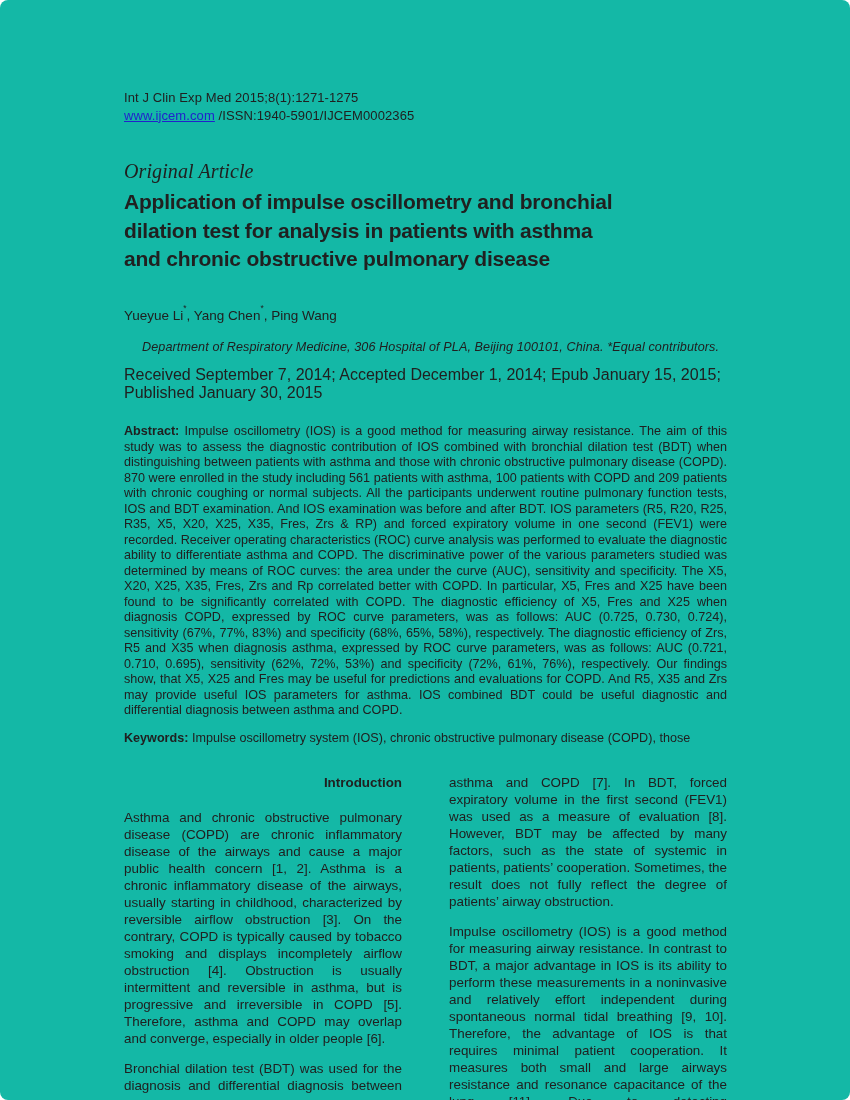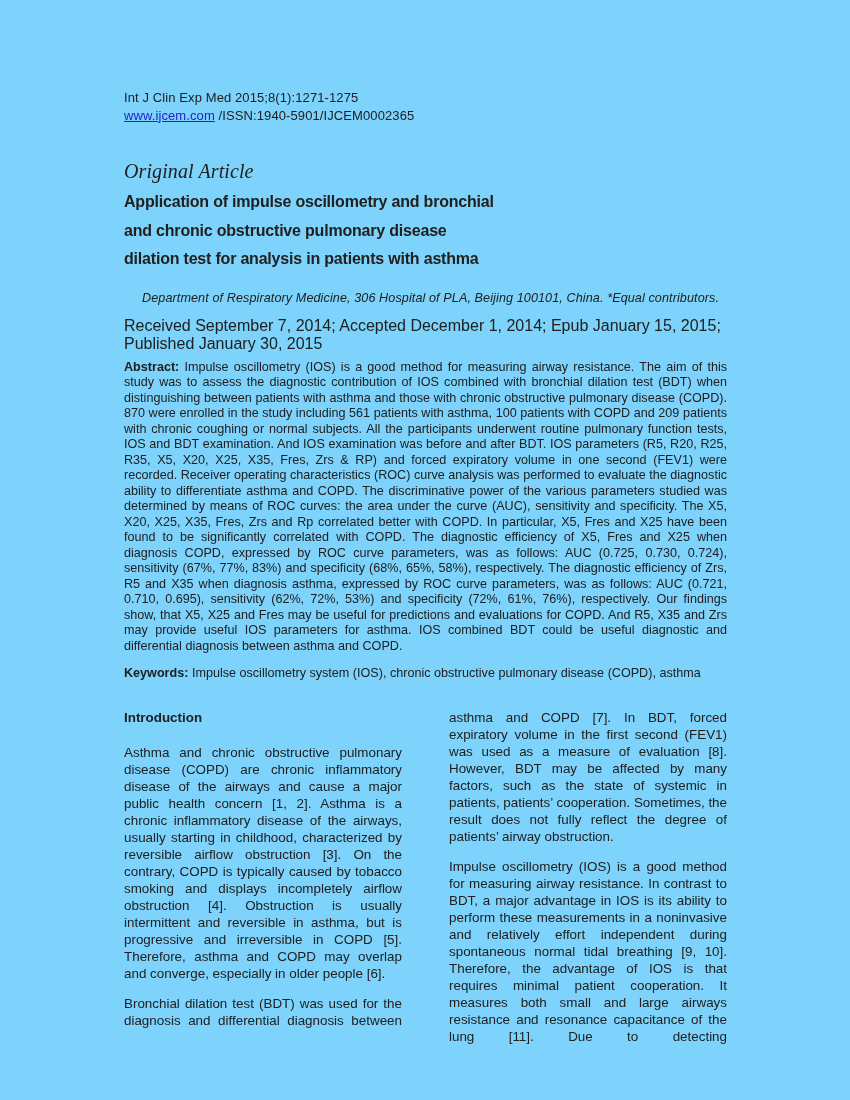--- a/index.html
+++ b/index.html
@@ -5,47 +5,48 @@
   html, body {
     margin: 0;
     padding: 0;
     background: #ffffff;
   }
   .page {
     position: relative;
     width: 850px;
     height: 1100px;
     margin: 0 auto;
-    background: #7dd3fc;
+    background: #14b8a6;
     box-sizing: border-box;
     padding: 89px 123px 0 124px;
     font-family: "Liberation Sans", sans-serif;
     color: #202020;
     overflow: hidden;
+    border-radius: 8px;
   }
   .journal-meta {
     font-size: 13px;
     line-height: 17.5px;
     letter-spacing: 0.1px;
   }
   .journal-meta a {
     color: #2222cc;
     text-decoration: underline;
     cursor: pointer;
   }
   .article-type {
     margin-top: 36px;
     font-size: 20px;
     font-style: italic;
     letter-spacing: 0.1px;
     font-family: Liberation Serif, serif;
   }
   .article-title {
     margin-top: 5px;
-    font-size: 16px;
+    font-size: 21px;
     font-weight: bold;
     line-height: 28.5px;
     letter-spacing: -0.2px;
   }
   .byline {
     margin-top: 33px;
     font-size: 13.5px;
   }
   .byline sup {
     font-size: 0.62em;
@@ -57,21 +58,21 @@
     font-size: 12.6px;
     font-style: italic;
     letter-spacing: 0.1px;
     margin-left: 18px;
   }
   .dates {
     margin-top: 12px;
     font-size: 16px;
   }
   .abstract {
-    margin-top: 7px;
+    margin-top: 22px;
     font-size: 12.6px;
     line-height: 15.5px;
     text-align: justify;
   }
   .abstract .label, .keywords .label {
     font-weight: bold;
   }
   .keywords {
     margin-top: 12px;
     font-size: 12.6px;
@@ -86,21 +87,21 @@
     font-size: 13.4px;
     line-height: 17px;
     text-align: justify;
     hyphens: auto;
     -webkit-hyphens: auto;
   }
   .col h2 {
     font-size: 13.4px;
     font-weight: bold;
     margin: 0 0 18px 0;
-    text-align: left;
+    text-align: right;
   }
   .col p {
     margin: 0 0 13px 0;
   }
   .col p.cont {
     text-align-last: justify;
   }
 </style>
 </head>
 <body>
@@ -109,32 +110,35 @@
 
   <div class="journal-meta">
     <div>Int J Clin Exp Med 2015;8(1):1271-1275</div>
     <div><a href="#">www.ijcem.com</a><span> /ISSN:1940-5901/IJCEM0002365</span></div>
   </div>
 
   <div class="article-type">Original Article</div>
 
   <div class="article-title">
     <div>Application of impulse oscillometry and bronchial</div>
+    <div>dilation test for analysis in patients with asthma</div>
     <div>and chronic obstructive pulmonary disease</div>
-    <div>dilation test for analysis in patients with asthma</div>
   </div>
 
+  <div class="byline">
+    <span><span>Yueyue Li</span><sup>*</sup></span><span><span>, Yang Chen</span><sup>*</sup></span><span><span>, Ping Wang</span><sup></sup></span>
+  </div>
 
   <div class="affiliation"><span>Department of Respiratory Medicine, 306 Hospital of PLA, Beijing 100101, China. </span><span>*Equal contributors.</span></div>
 
   <div class="dates">Received September 7, 2014; Accepted December 1, 2014; Epub January 15, 2015; Published January 30, 2015</div>
 
   <div class="abstract"><span class="label">Abstract: </span><span>Impulse oscillometry (IOS) is a good method for measuring airway resistance. The aim of this study was to assess the diagnostic contribution of IOS combined with bronchial dilation test (BDT) when distinguishing between patients with asthma and those with chronic obstructive pulmonary disease (COPD). 870 were enrolled in the study including 561 patients with asthma, 100 patients with COPD and 209 patients with chronic coughing or normal subjects. All the participants underwent routine pulmonary function tests, IOS and BDT examination. And IOS examination was before and after BDT. IOS parameters (R5, R20, R25, R35, X5, X20, X25, X35, Fres, Zrs &amp; RP) and forced expiratory volume in one second (FEV1) were recorded. Receiver operating characteristics (ROC) curve analysis was performed to evaluate the diagnostic ability to differentiate asthma and COPD. The discriminative power of the various parameters studied was determined by means of ROC curves: the area under the curve (AUC), sensitivity and specificity. The X5, X20, X25, X35, Fres, Zrs and Rp correlated better with COPD. In particular, X5, Fres and X25 have been found to be significantly correlated with COPD. The diagnostic efficiency of X5, Fres and X25 when diagnosis COPD, expressed by ROC curve parameters, was as follows: AUC (0.725, 0.730, 0.724), sensitivity (67%, 77%, 83%) and specificity (68%, 65%, 58%), respectively. The diagnostic efficiency of Zrs, R5 and X35 when diagnosis asthma, expressed by ROC curve parameters, was as follows: AUC (0.721, 0.710, 0.695), sensitivity (62%, 72%, 53%) and specificity (72%, 61%, 76%), respectively. Our findings show, that X5, X25 and Fres may be useful for predictions and evaluations for COPD. And R5, X35 and Zrs may provide useful IOS parameters for asthma. IOS combined BDT could be useful diagnostic and differential diagnosis between asthma and COPD.</span></div>
 
-  <div class="keywords"><span class="label">Keywords: </span><span>Impulse oscillometry system (IOS), chronic obstructive pulmonary disease (COPD), asthma</span></div>
+  <div class="keywords"><span class="label">Keywords: </span><span>Impulse oscillometry system (IOS), chronic obstructive pulmonary disease (COPD), those</span></div>
 
   <div class="columns">
     <div class="col">
       <h2>Introduction</h2>
       <p>Asthma and chronic obstructive pulmonary disease (COPD) are chronic inflammatory disease of the airways and cause a major public health concern [1, 2]. Asthma is a chronic inflammatory disease of the airways, usually starting in childhood, characterized by reversible airflow obstruction [3]. On the contrary, COPD is typically caused by tobacco smoking and displays incompletely airflow obstruction [4]. Obstruction is usually intermittent and reversible in asthma, but is progressive and irreversible in COPD [5]. Therefore, asthma and COPD may overlap and converge, especially in older people [6].</p>
       <p class="cont">Bronchial dilation test (BDT) was used for the diagnosis and differential diagnosis between</p>
     </div>
     <div class="col">
       <p>asthma and COPD [7]. In BDT, forced expiratory volume in the first second (FEV1) was used as a measure of evaluation [8]. However, BDT may be affected by many factors, such as the state of systemic in patients, patients’ cooperation. Sometimes, the result does not fully reflect the degree of patients’ airway obstruction.</p>
       <p class="cont">Impulse oscillometry (IOS) is a good method for measuring airway resistance. In contrast to BDT, a major advantage in IOS is its ability to perform these measurements in a noninvasive and relatively effort independent during spontaneous normal tidal breathing [9, 10]. Therefore, the advantage of IOS is that requires minimal patient cooperation. It measures both small and large airways resistance and resonance capacitance of the lung [11]. Due to detecting</p>

